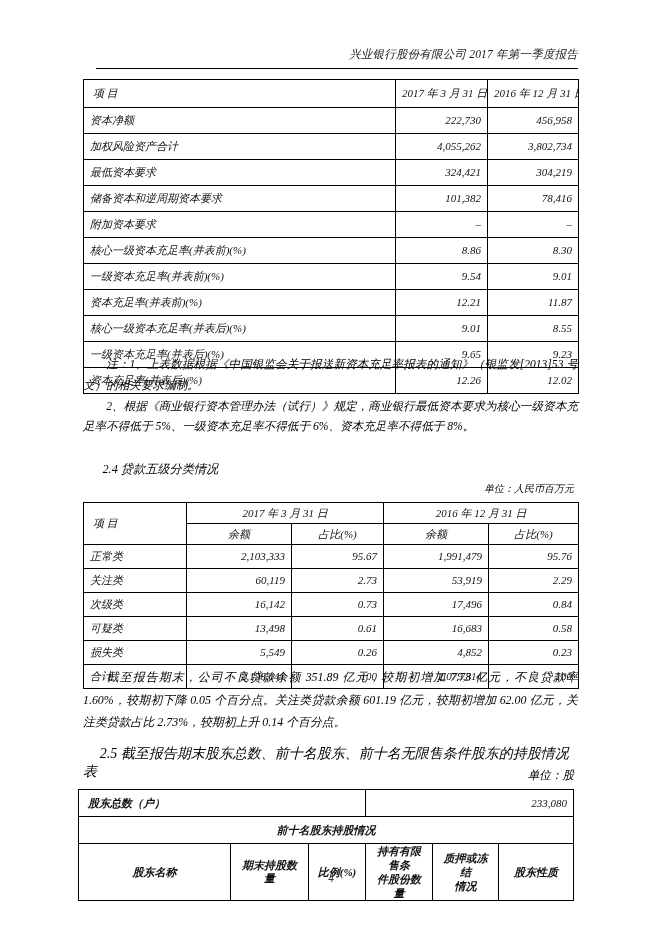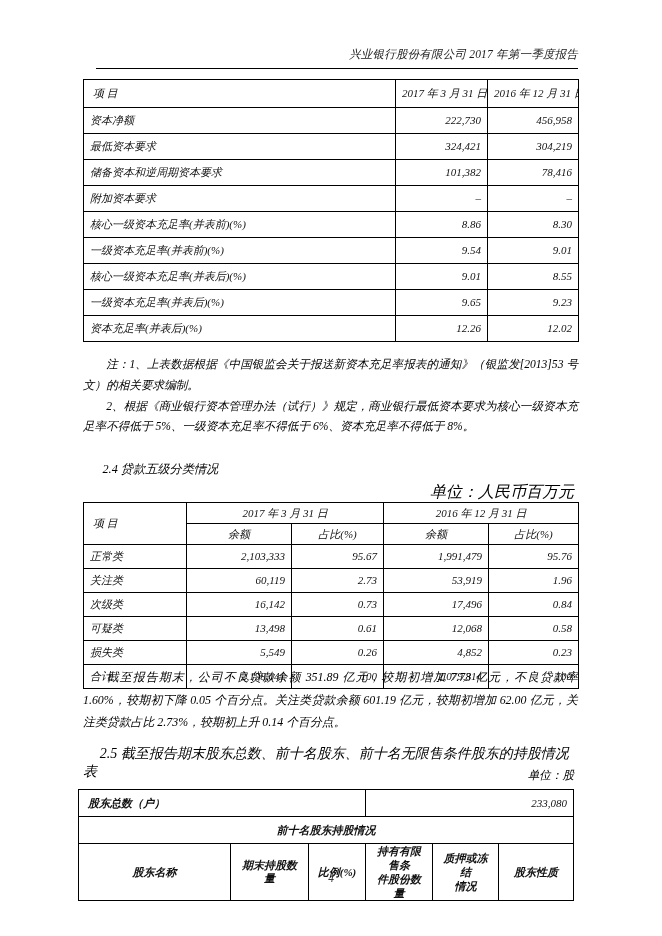--- a/index.html
+++ b/index.html
@@ -99,21 +99,21 @@
     width: 495px;
     font-size: 12.2px;
     text-indent: 1.6em;
   }
   .unit-24 {
     position: absolute;
     left: 83px;
     top: 482px;
     width: 495px;
     text-align: right;
-    font-size: 16px;
+    font-size: 10px;
     padding-right: 4px;
     box-sizing: border-box;
   }
 
   
   #tbl-loans {
     position: absolute;
     left: 83px;
     top: 502px;
     width: 495px;
@@ -198,20 +198,25 @@
         <td class="hd lft" style="text-align:left;padding-left:9px">项  目</td>
         <td class="hd">2017 年 3 月 31 日</td>
         <td class="hd">2016 年 12 月 31 日</td>
       </tr>
       <tr>
         <td class="lft">资本净额</td>
         <td class="num">222,730</td>
         <td class="num">456,958</td>
       </tr>
       <tr>
+        <td class="lft">加权风险资产合计</td>
+        <td class="num">4,055,262</td>
+        <td class="num">3,802,734</td>
+      </tr>
+      <tr>
         <td class="lft">最低资本要求</td>
         <td class="num">324,421</td>
         <td class="num">304,219</td>
       </tr>
       <tr>
         <td class="lft">储备资本和逆周期资本要求</td>
         <td class="num">101,382</td>
         <td class="num">78,416</td>
       </tr>
       <tr>
@@ -221,20 +226,25 @@
       </tr>
       <tr>
         <td class="lft">核心一级资本充足率(并表前)(%)</td>
         <td class="num">8.86</td>
         <td class="num">8.30</td>
       </tr>
       <tr>
         <td class="lft">一级资本充足率(并表前)(%)</td>
         <td class="num">9.54</td>
         <td class="num">9.01</td>
+      </tr>
+      <tr>
+        <td class="lft">资本充足率(并表前)(%)</td>
+        <td class="num">12.21</td>
+        <td class="num">11.87</td>
       </tr>
       <tr>
         <td class="lft">核心一级资本充足率(并表后)(%)</td>
         <td class="num">9.01</td>
         <td class="num">8.55</td>
       </tr>
       <tr>
         <td class="lft">一级资本充足率(并表后)(%)</td>
         <td class="num">9.65</td>
         <td class="num">9.23</td>
@@ -280,34 +290,34 @@
         <td class="num">2,103,333</td>
         <td class="num">95.67</td>
         <td class="num">1,991,479</td>
         <td class="num">95.76</td>
       </tr>
       <tr>
         <td class="lft">关注类</td>
         <td class="num">60,119</td>
         <td class="num">2.73</td>
         <td class="num">53,919</td>
-        <td class="num">1.96</td>
+        <td class="num">2.29</td>
       </tr>
       <tr>
         <td class="lft">次级类</td>
         <td class="num">16,142</td>
         <td class="num">0.73</td>
         <td class="num">17,496</td>
         <td class="num">0.84</td>
       </tr>
       <tr>
         <td class="lft">可疑类</td>
         <td class="num">13,498</td>
         <td class="num">0.61</td>
-        <td class="num">12,068</td>
+        <td class="num">16,683</td>
         <td class="num">0.58</td>
       </tr>
       <tr>
         <td class="lft">损失类</td>
         <td class="num">5,549</td>
         <td class="num">0.26</td>
         <td class="num">4,852</td>
         <td class="num">0.23</td>
       </tr>
       <tr>

